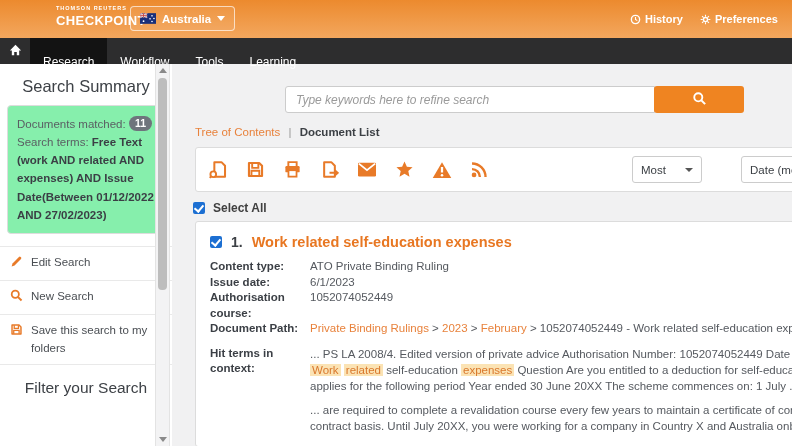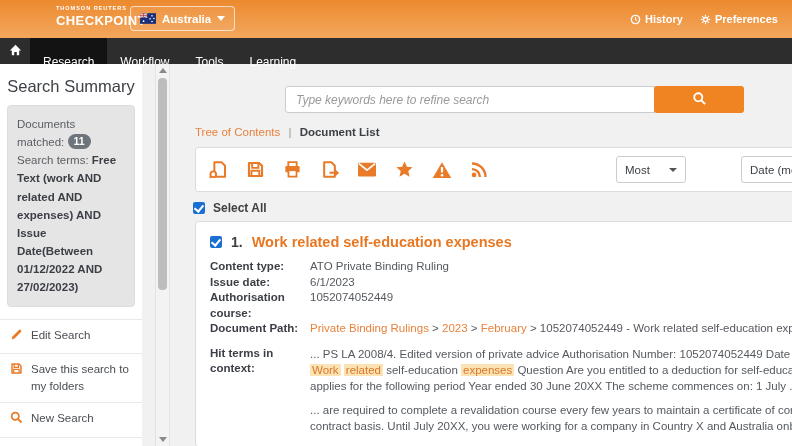--- a/index.html
+++ b/index.html
@@ -27,23 +27,23 @@
   .hlink svg{display:block;}
 
   
   .topnav{position:absolute;left:0;top:38px;width:792px;height:26px;background:#2d2d2e;
           display:flex;align-items:stretch;color:#fff;}
   .home{width:30px;display:flex;align-items:center;justify-content:center;cursor:pointer;}
   .ntab{padding:11px 13px;line-height:26px;font-size:12px;cursor:pointer;}
   .ntab.active{background:#131313;}
 
   
-  .sidebar{position:absolute;left:0;top:64px;width:142px;height:382px;background:#fff;color:#4a4e53;}
+  .sidebar{position:absolute;left:0;top:64px;width:172px;height:382px;background:#fff;color:#4a4e53;}
   .sb-h{margin:13px 6px 9px;text-align:center;font-size:16.5px;font-weight:normal;color:#3d4146;}
-  .sum-card{margin:0 7px;background:#e5e5e5;border:1px solid #ddd;border-radius:4px;
+  .sum-card{margin:0 7px;background:#86efac;border:1px solid #ddd;border-radius:4px;
             padding:9px;font-size:11.5px;line-height:1.58;color:#5a5e63;}
   .badge{display:inline-block;background:#6e747c;color:#fff;border-radius:9px;padding:0 6px;
          font-size:10.5px;font-weight:bold;line-height:15px;vertical-align:1px;}
   .bold{font-weight:bold;color:#3b3f45;}
   .sb-actions{margin-top:12px;}
   .sb-action{display:flex;gap:8px;align-items:flex-start;padding:7px 10px;border-top:1px solid #e9e9e9;
              font-size:11.5px;color:#4a4e53;cursor:pointer;line-height:1.5;}
   .sb-action:last-child{border-bottom:1px solid #e9e9e9;}
   .aicon{flex:0 0 auto;margin-top:1px;}
   .sb-fh{margin:14px 6px 9px;text-align:center;font-size:15.5px;font-weight:normal;color:#3d4146;}
@@ -69,21 +69,21 @@
   .vt-sep{color:#999;margin:0 5px;}
   .vt-cur{color:#3c4045;font-weight:bold;cursor:pointer;}
 
   .toolbar{position:absolute;left:27px;top:83px;width:700px;height:43px;background:#fff;
            border:1px solid #dcdcdc;border-radius:3px;}
   .ticons{position:absolute;left:13px;top:0;height:43px;display:flex;align-items:center;gap:18px;}
   .tico{background:none;border:none;padding:0;cursor:pointer;display:flex;}
   .sel{position:absolute;top:8px;height:27px;box-sizing:border-box;border:1px solid #ccc;border-radius:3px;
        background:#fff;display:flex;align-items:center;justify-content:space-between;
        padding:0 8px;font-size:11.5px;color:#3c4045;cursor:pointer;}
-  .sel-sort{left:420px;width:70px;}
+  .sel-sort{left:436px;width:70px;}
   .sel-date{left:545px;width:160px;}
   .dcaret{width:0;height:0;border-left:4px solid transparent;border-right:4px solid transparent;
           border-top:4px solid #555;margin-left:8px;}
 
   .selall{position:absolute;left:25px;top:137px;display:flex;align-items:center;gap:8px;
           font-size:12px;color:#404040;font-weight:bold;}
   .cb{width:12px;height:12px;background:#1c6fd2;border-radius:2px;position:relative;cursor:pointer;flex:0 0 auto;}
   .cb::after{content:"";position:absolute;left:3px;top:1px;width:4px;height:7px;
              border:solid #fff;border-width:0 2px 2px 0;transform:rotate(40deg);}
 
@@ -180,32 +180,32 @@
     </div>
     <div class="sb-actions">
       <div class="sb-action">
         <span class="aicon"><svg width="13" height="13" viewBox="0 0 16 16">
               <path d="M2 14 L3.1 10.4 L11 2.5 a1.5 1.5 0 0 1 2.1 0 l.4.4 a1.5 1.5 0 0 1 0 2.1 L5.6 12.9 Z" fill="#e87a28"></path>
             </svg></span>
         <span>Edit Search</span>
       </div>
       <div class="sb-action">
         <span class="aicon"><svg width="13" height="13" viewBox="0 0 16 16">
+              <circle cx="6.5" cy="6.5" r="4.4" fill="none" stroke="#e87a28" stroke-width="2.2"></circle>
+              <path d="M10 10 L14.2 14.2" stroke="#e87a28" stroke-width="2.4"></path>
+            </svg></span>
+        <span>New Search</span>
+      </div>
+      <div class="sb-action">
+        <span class="aicon"><svg width="13" height="13" viewBox="0 0 16 16">
               <path d="M2.5 2.5 h8.6 l2.4 2.4 V13.5 H2.5 Z" fill="none" stroke="#e87a28" stroke-width="1.8" stroke-linejoin="round"></path>
               <path d="M5.2 2.8 V6.6 H10.4 V2.8" fill="none" stroke="#e87a28" stroke-width="1.6"></path>
               <path d="M4.6 13.2 V9 H11.2 V13.2" fill="none" stroke="#e87a28" stroke-width="1.6"></path>
             </svg></span>
         <span>Save this search to my folders</span>
-      </div>
-      <div class="sb-action">
-        <span class="aicon"><svg width="13" height="13" viewBox="0 0 16 16">
-              <circle cx="6.5" cy="6.5" r="4.4" fill="none" stroke="#e87a28" stroke-width="2.2"></circle>
-              <path d="M10 10 L14.2 14.2" stroke="#e87a28" stroke-width="2.4"></path>
-            </svg></span>
-        <span>New Search</span>
       </div>
     </div>
     <h2 class="sb-fh">Filter your Search</h2>
 
   </aside>
 
   <div class="vscroll">
     <div class="sarrow up"></div>
     <div class="sthumb"></div>
     <div class="sarrow down"></div>

